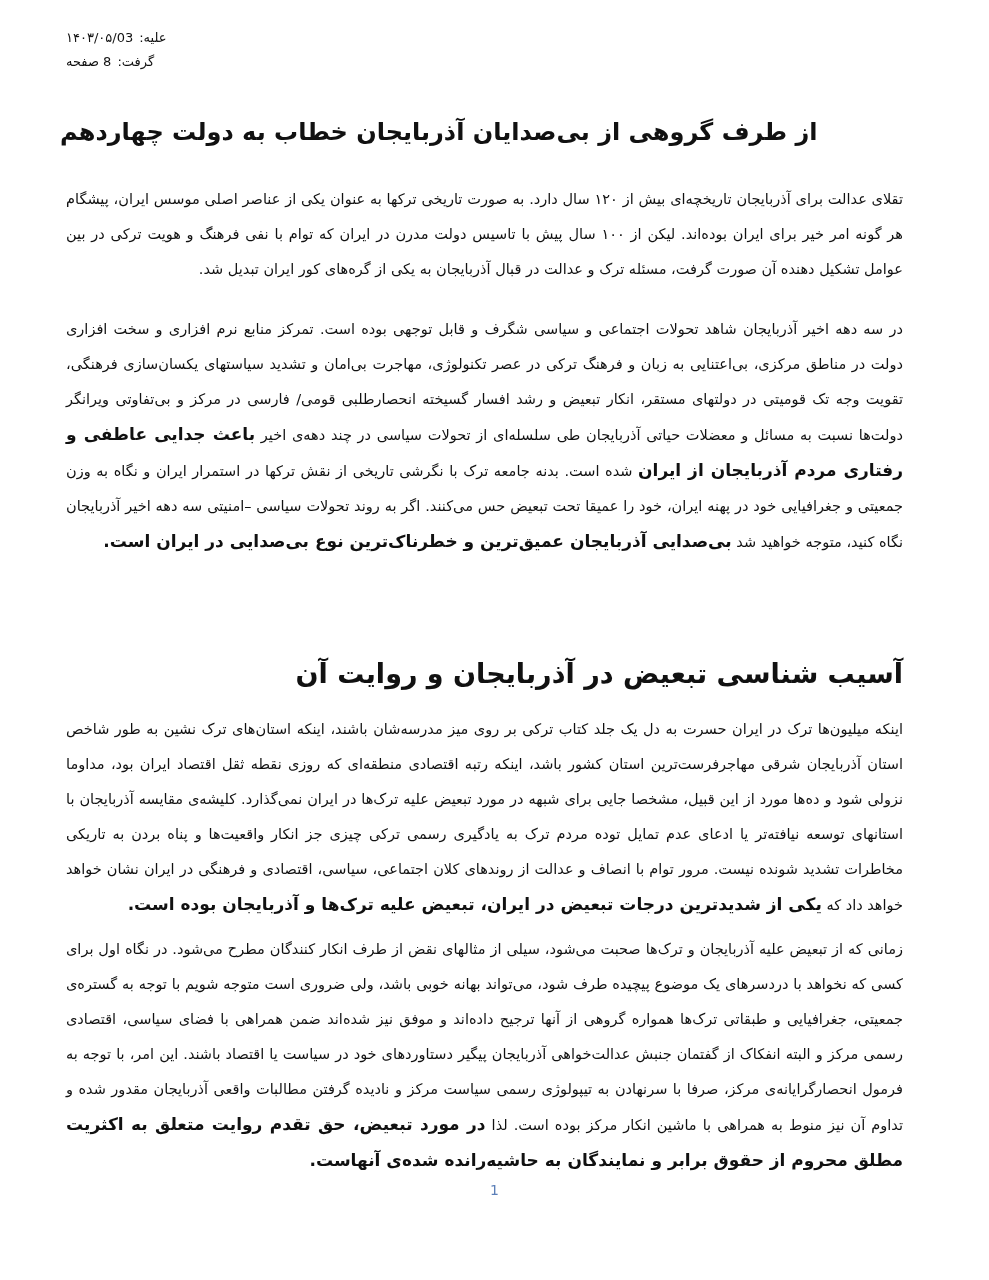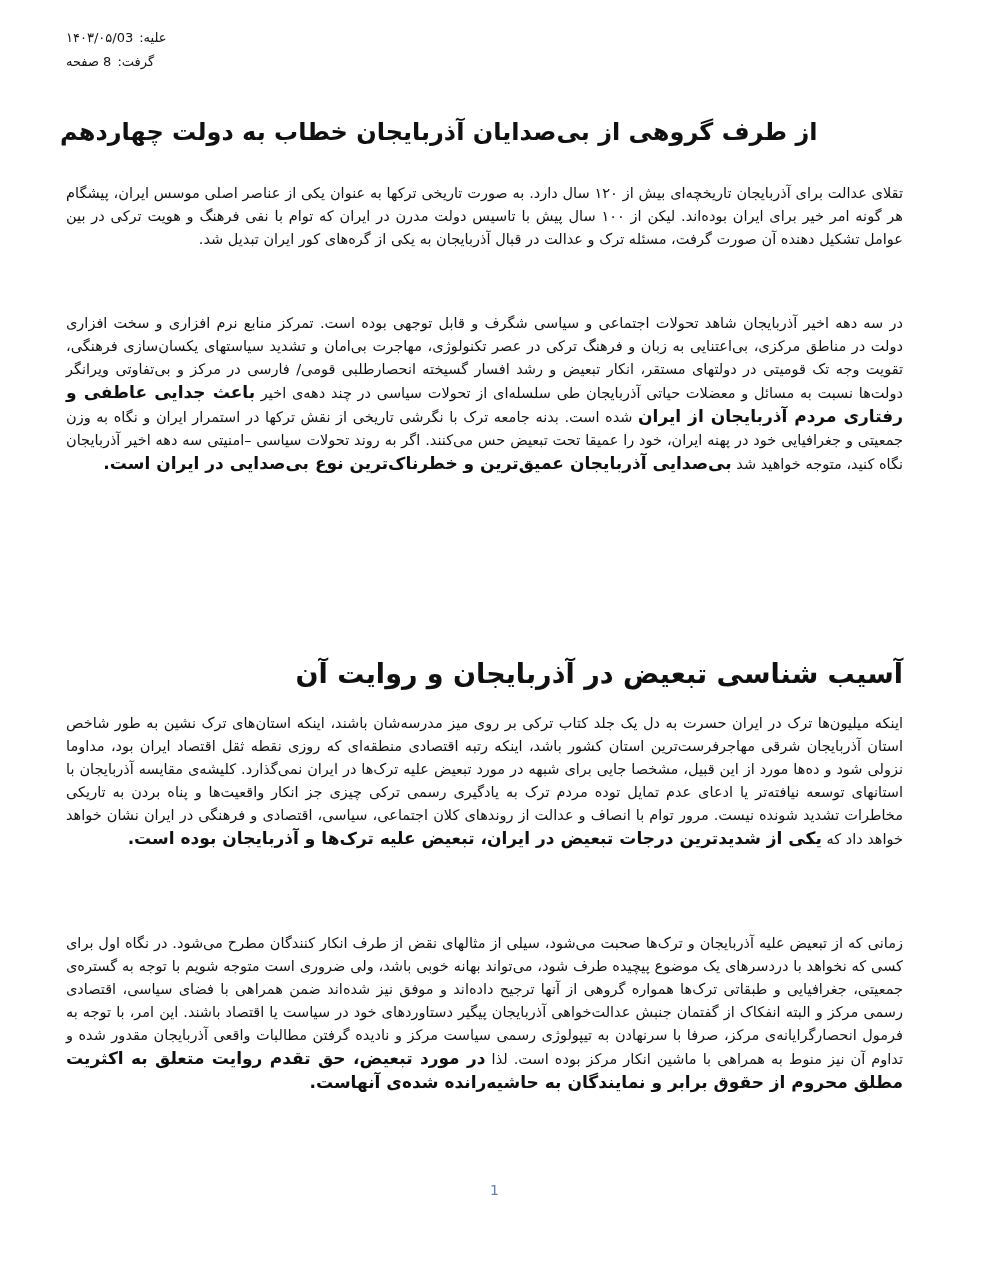--- a/index.html
+++ b/index.html
@@ -1,20 +1,20 @@
 <!DOCTYPE html>
 <html><head>
 <meta charset="utf-8">
 <style>
   html, body { margin:0; padding:0; background:#ffffff; }
   body { width:989px; height:1280px; position:relative; overflow:hidden; font-family:"DejaVu Sans", sans-serif; color:#111; }
   .meta { position:absolute; left:66px; top:26px; direction:rtl; text-align:right; font-size:13px; line-height:24px; width:120px; }
   .meta-row { display:flex; justify-content:flex-end; gap:6px; direction:rtl; }
   .title { position:absolute; left:60px; right:60px; top:90px; direction:rtl; text-align:left; font-weight:bold; font-size:24px;margin-top:28px; }
-  .para { position:absolute; left:66px; right:86px; direction:rtl; text-align:justify; text-align-last:right; font-size:14.5px; line-height:23px; }
+  .para { position:absolute; left:66px; right:86px; direction:rtl; text-align:justify; text-align-last:right; font-size:14.5px; line-height:35px; }
   .para b { font-size:17px; }
   .h2 { position:absolute; right:86px; top:658px; direction:rtl; text-align:right; font-weight:bold; font-size:27px; }
   .pagenum { position:absolute; left:0; right:0; top:1182px; text-align:center; font-size:14px; color:#5b7fb8; }
 </style>
 </head>
 <body>
 
 <div class="meta">
   <div class="meta-row">
     <span>علیه:</span>

